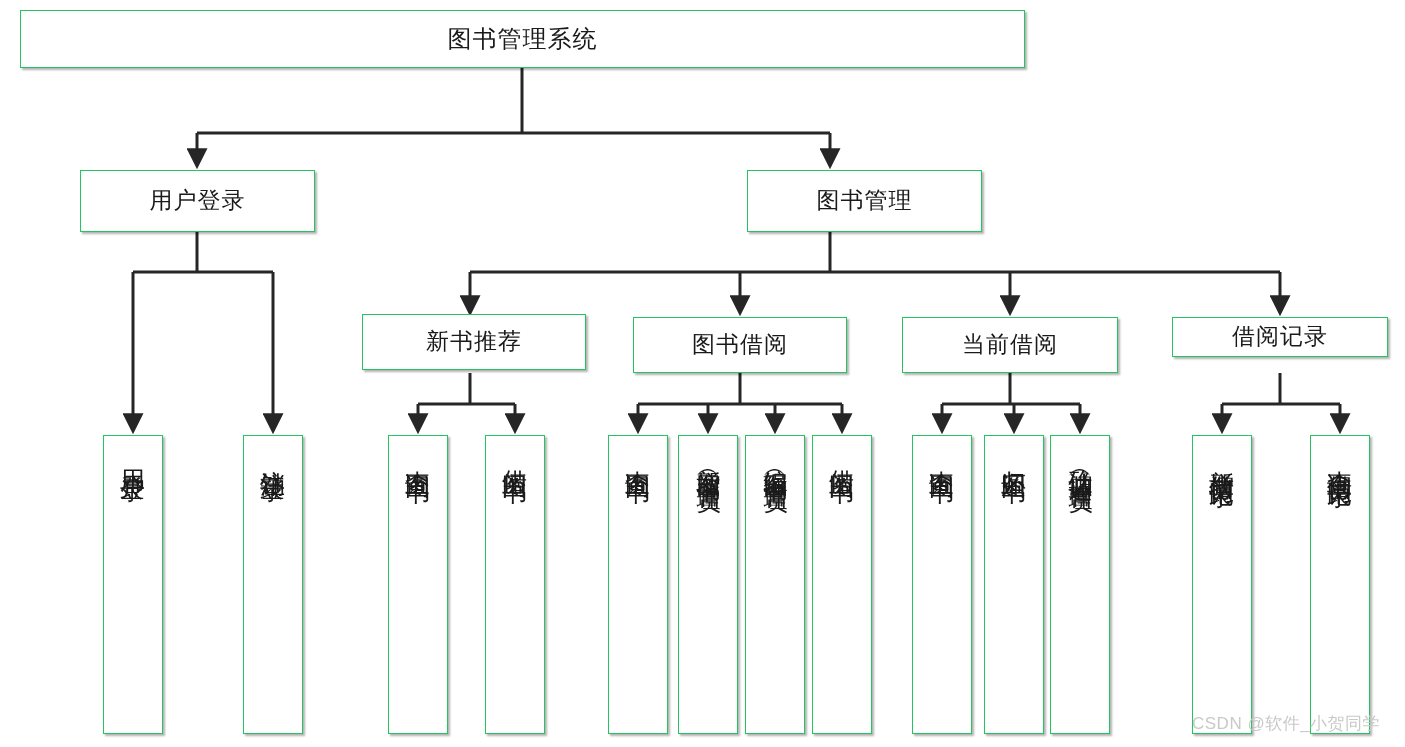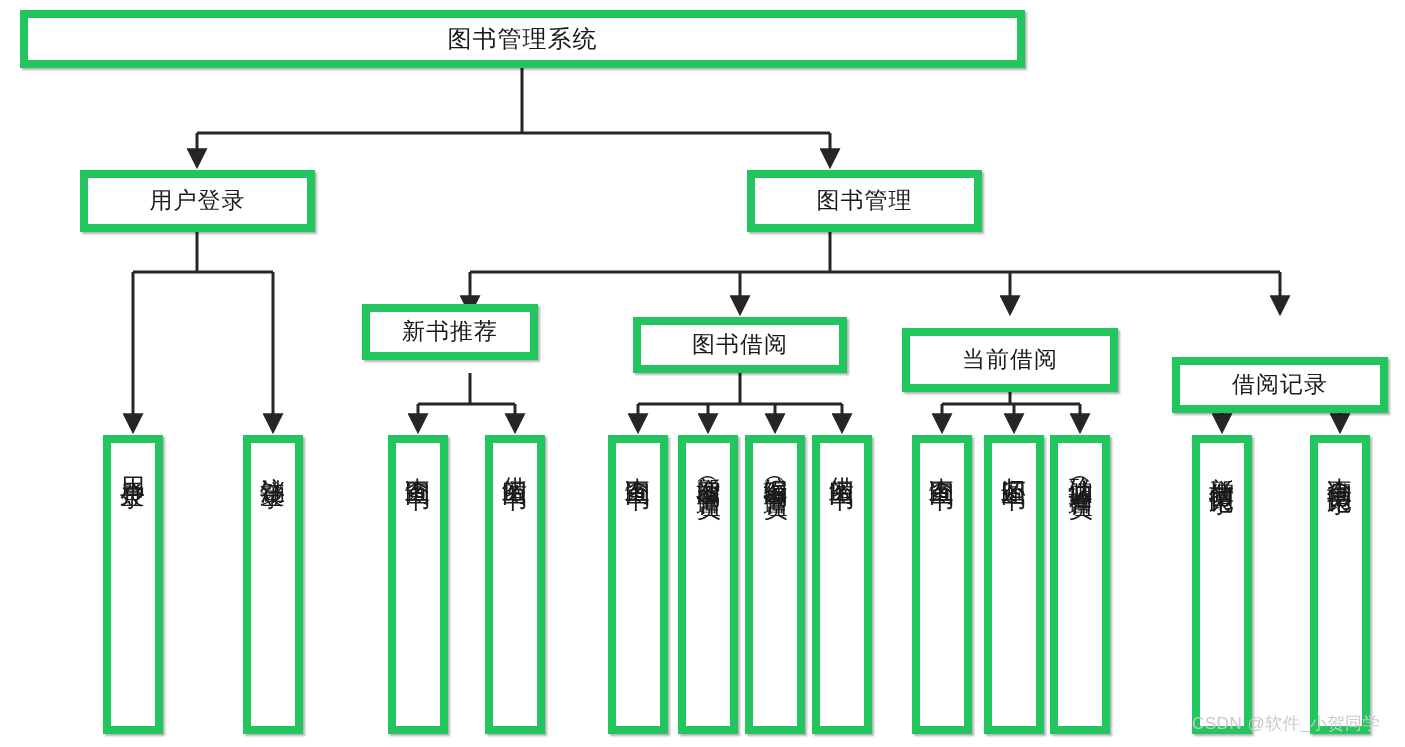--- a/index.html
+++ b/index.html
@@ -22,21 +22,21 @@
     left: 0;
     top: 0;
     width: 1405px;
     height: 747px;
     pointer-events: none;
   }
   .node {
     position: absolute;
     box-sizing: border-box;
     background: #ffffff;
-    border: 8px solid #22c55e;
+    border: 1px solid #22c55e;
     box-shadow: 2px 2px 2px rgba(0,0,0,0.30);
     display: flex;
     align-items: center;
     justify-content: center;
     color: #1a1a1a;
     z-index: 2;
   }
   .node .label {
     display: block;
     text-align: center;
@@ -138,30 +138,30 @@
     <span class="label">图书管理系统</span>
   </div>
 
   <div class="node h" style="left:80px; top:170px; width:235px; height:62px;">
     <span class="label">用户登录</span>
   </div>
   <div class="node h" style="left:712px; top:170px; width:235px; height:62px;margin-left:35px;">
     <span class="label">图书管理</span>
   </div>
 
-  <div class="node h" style="left:362px; top:304px; width:176px; height:56px;">
+  <div class="node h" style="left:362px; top:314px; width:224px; height:56px;">
     <span class="label">新书推荐</span>
   </div>
   <div class="node h" style="left:633px; top:317px; width:214px; height:56px;">
     <span class="label">图书借阅</span>
   </div>
-  <div class="node h" style="left:902px; top:328px; width:216px; height:64px;">
+  <div class="node h" style="left:902px; top:317px; width:216px; height:56px;">
     <span class="label">当前借阅</span>
   </div>
-  <div class="node h" style="left:1172px; top:317px; width:216px; height:56px;margin-top:40px;">
+  <div class="node h" style="left:1172px; top:317px; width:216px; height:40px;">
     <span class="label">借阅记录</span>
   </div>
 
   <div class="node v" style="left:103px; top:435px; width:60px; height:299px;">
     <span class="label">用户登录</span>
   </div>
   <div class="node v" style="left:243px; top:435px; width:60px; height:299px;">
     <span class="label">注销登录</span>
   </div>
   <div class="node v" style="left:388px; top:435px; width:60px; height:299px;">

